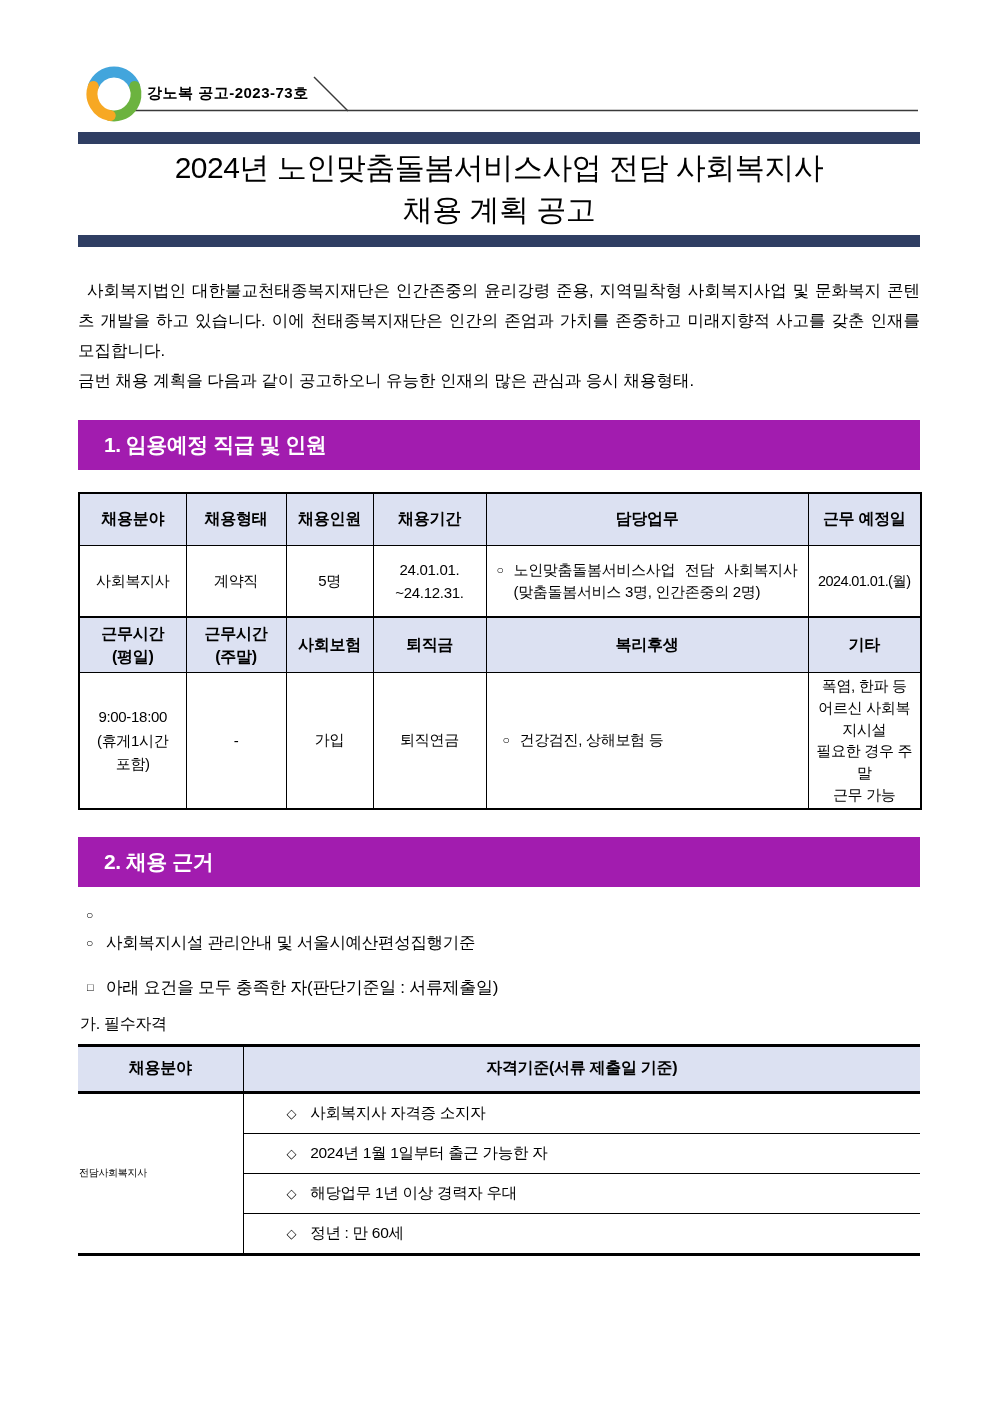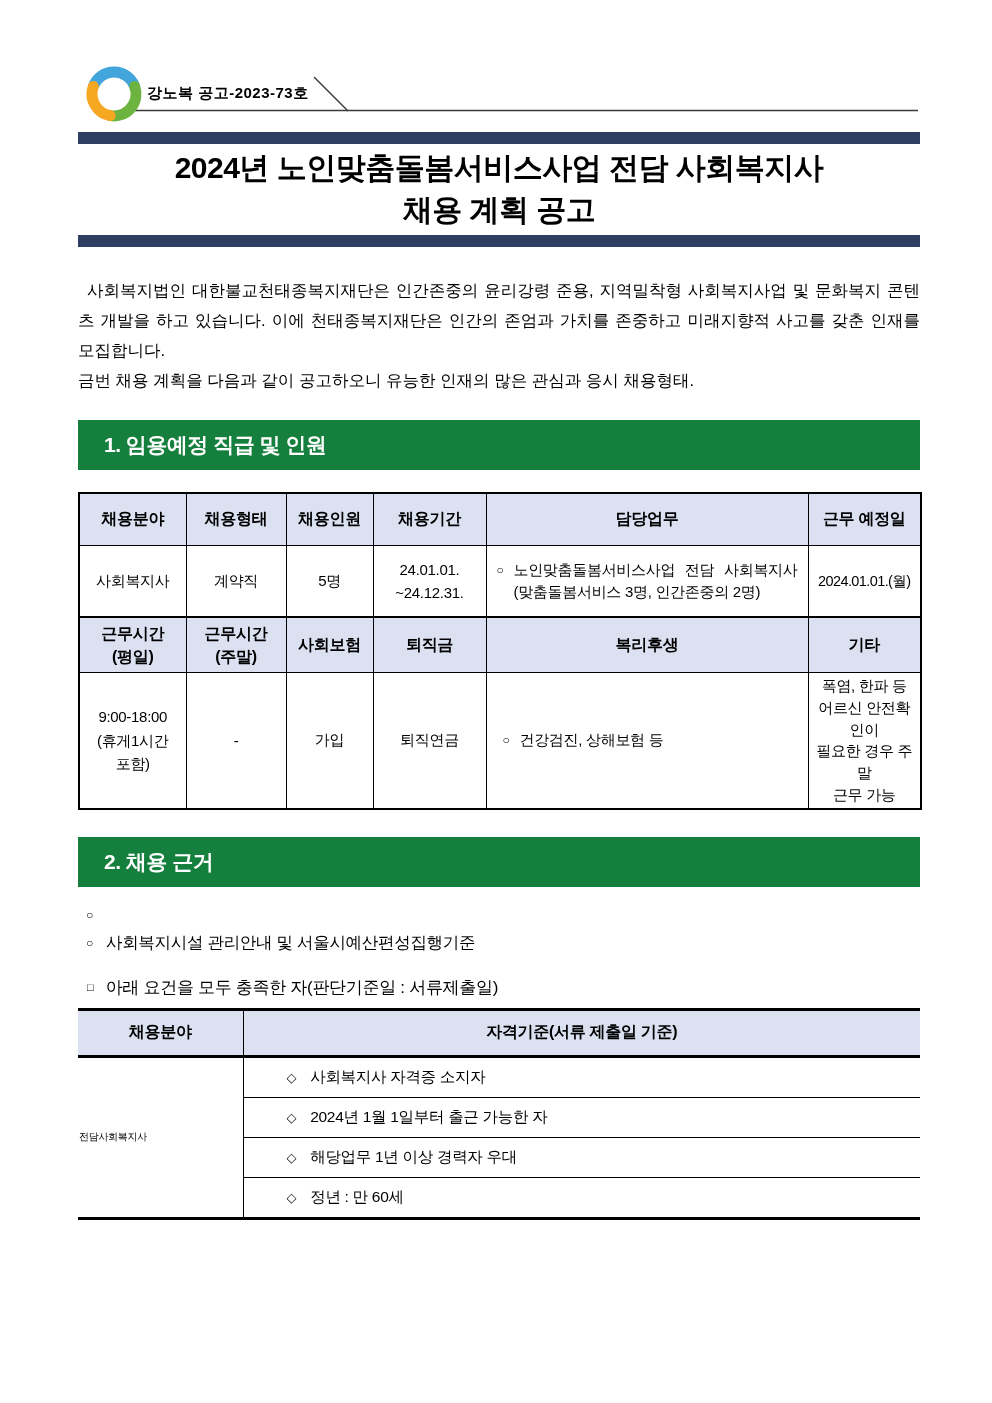--- a/index.html
+++ b/index.html
@@ -18,32 +18,32 @@
   .logo { position: absolute; left: 84px; top: 64px; width: 60px; height: 60px; }
   .notice-no {
     position: absolute; left: 147px; top: 84px;
     font-size: 15px; font-weight: 700; letter-spacing: 0.5px;
   }
   .hdr-lines { position: absolute; left: 0; top: 0; }
 
   
   .navy-bar { height: 12px; background: #2F3E63; }
   .doc-title {
-    text-align: center; font-weight: 700; font-size: 30px;
+    text-align: center; font-weight: 400; font-size: 30px;
     line-height: 42px; padding: 3px 0 4px 0; letter-spacing: -0.5px;
   }
 
   
   .intro { margin-top: 28px; font-size: 16.5px; line-height: 30px; }
   .intro .p1 { text-align: justify; text-indent: 9px; margin: 0; }
   .intro .p2 { margin: 0; }
 
   
   .sec-head {
-    background: #15803d; color: #fff; font-weight: 700;
+    background: #a21caf; color: #fff; font-weight: 700;
     font-size: 21px; height: 50px; line-height: 50px;
     padding-left: 26px; letter-spacing: -0.5px;
   }
   .sh1 { margin-top: 25px; }
   .sh2 { margin-top: 27px; }
   .sh3 { margin-top: 21px; }
 
   
   .t1 {
     margin-top: 22px; border-collapse: collapse; table-layout: fixed;
@@ -178,21 +178,21 @@
       <td>-</td>
       <td>가입</td>
       <td>퇴직연금</td>
       <td>
         <div class="cell-flex welfare-flex">
           <span class="mk">○</span>
           <span class="tx">건강검진, 상해보험 등</span>
         </div>
       </td>
       <td class="pre etc-cell">폭염, 한파 등
-어르신 안전확인이
+어르신 사회복지시설
 필요한 경우 주말
 근무 가능</td>
     </tr>
   </tbody>
     </table>
 
   <div class="sec-head sh2">2. 채용 근거</div>
 
   <div class="blist">
     <div class="brow">
@@ -203,20 +203,21 @@
       <span>사회복지시설 관리안내 및 서울시예산편성집행기준</span>
     </div>
   </div>
 
 
   <div class="note-row">
     <span class="mk">□</span>
     <span class="tx">아래 요건을 모두 충족한 자(판단기준일 : 서류제출일)</span>
   </div>
 
+  <div class="sub-label">가. 필수자격</div>
 
   <table class="t2">
     <colgroup>
       <col style="width:165px">
         <col style="width:677px">
     </colgroup>
     <thead>
       <tr>
         <th class="vdiv">채용분야</th>
         <th>자격기준(서류 제출일 기준)</th>

